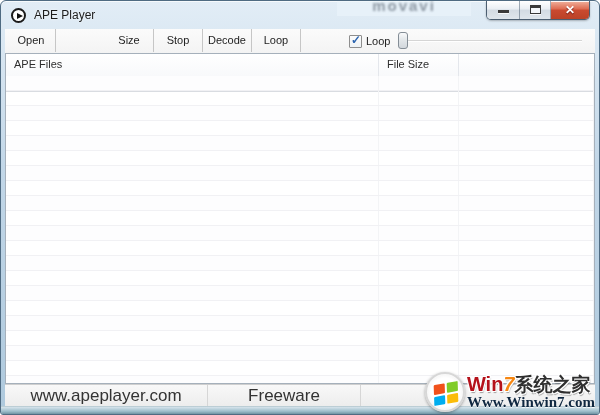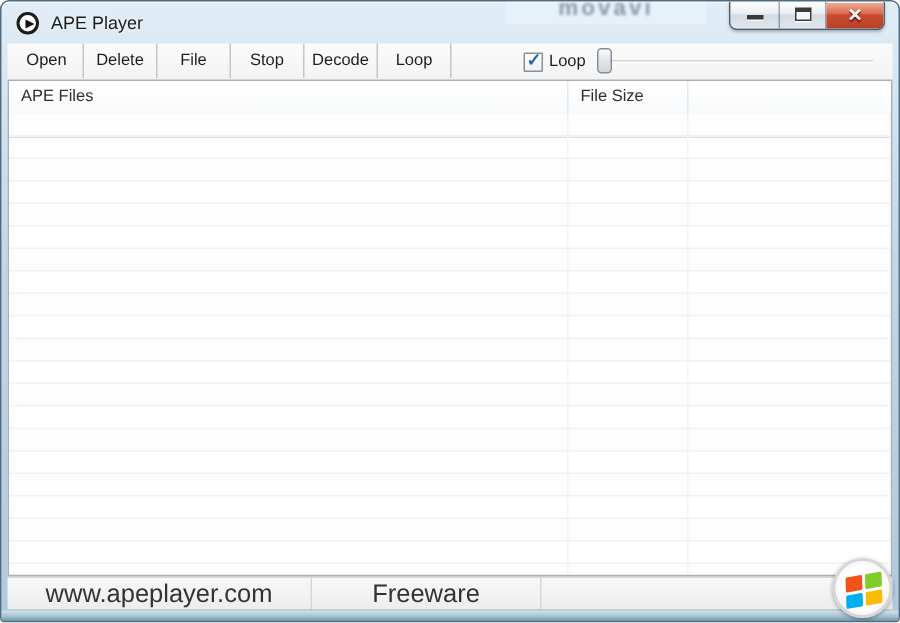--- a/index.html
+++ b/index.html
@@ -108,22 +108,21 @@
         <div class="glyph-max"></div>
       </div>
       <div class="cap-btn cap-close">
         <div class="glyph-close">✕</div>
       </div>
     </div>
   </div>
 
   <div class="toolbar">
     <div class="tbtn" style="left:2px">Open</div>
-    <div class="tbtn" style="left:51px">Delete</div>
-    <div class="tbtn" style="left:100px">File</div>
+    <div class="tbtn" style="left:100px">Size</div>
     <div class="tbtn" style="left:149px">Stop</div>
     <div class="tbtn" style="left:198px">Decode</div>
     <div class="tbtn" style="left:247px">Loop</div>
     <div class="loop-wrap">
       <div class="checkbox">
         <span class="mark">✓</span>
       </div>
       <span class="loop-label">Loop</span>
     </div>
     <div class="slider">
@@ -256,15 +255,21 @@
 
   <div class="wm">
     <div class="wm-logo">
       <div class="flag">
         <div class="pane" style="background:#f1511b"></div>
         <div class="pane" style="background:#80cc28"></div>
         <div class="pane" style="background:#00adef"></div>
         <div class="pane" style="background:#fbbc09"></div>
       </div>
     </div>
+    <div class="wm-text">
+      <div class="wm-line1">
+        <span class="wm-win">Win</span><span class="wm-7">7</span><span class="wm-cn">系统之家</span>
+      </div>
+      <div class="wm-line2">Www.Winwin7.com</div>
+    </div>
   </div>
 
 </div>
 
 </body></html>

